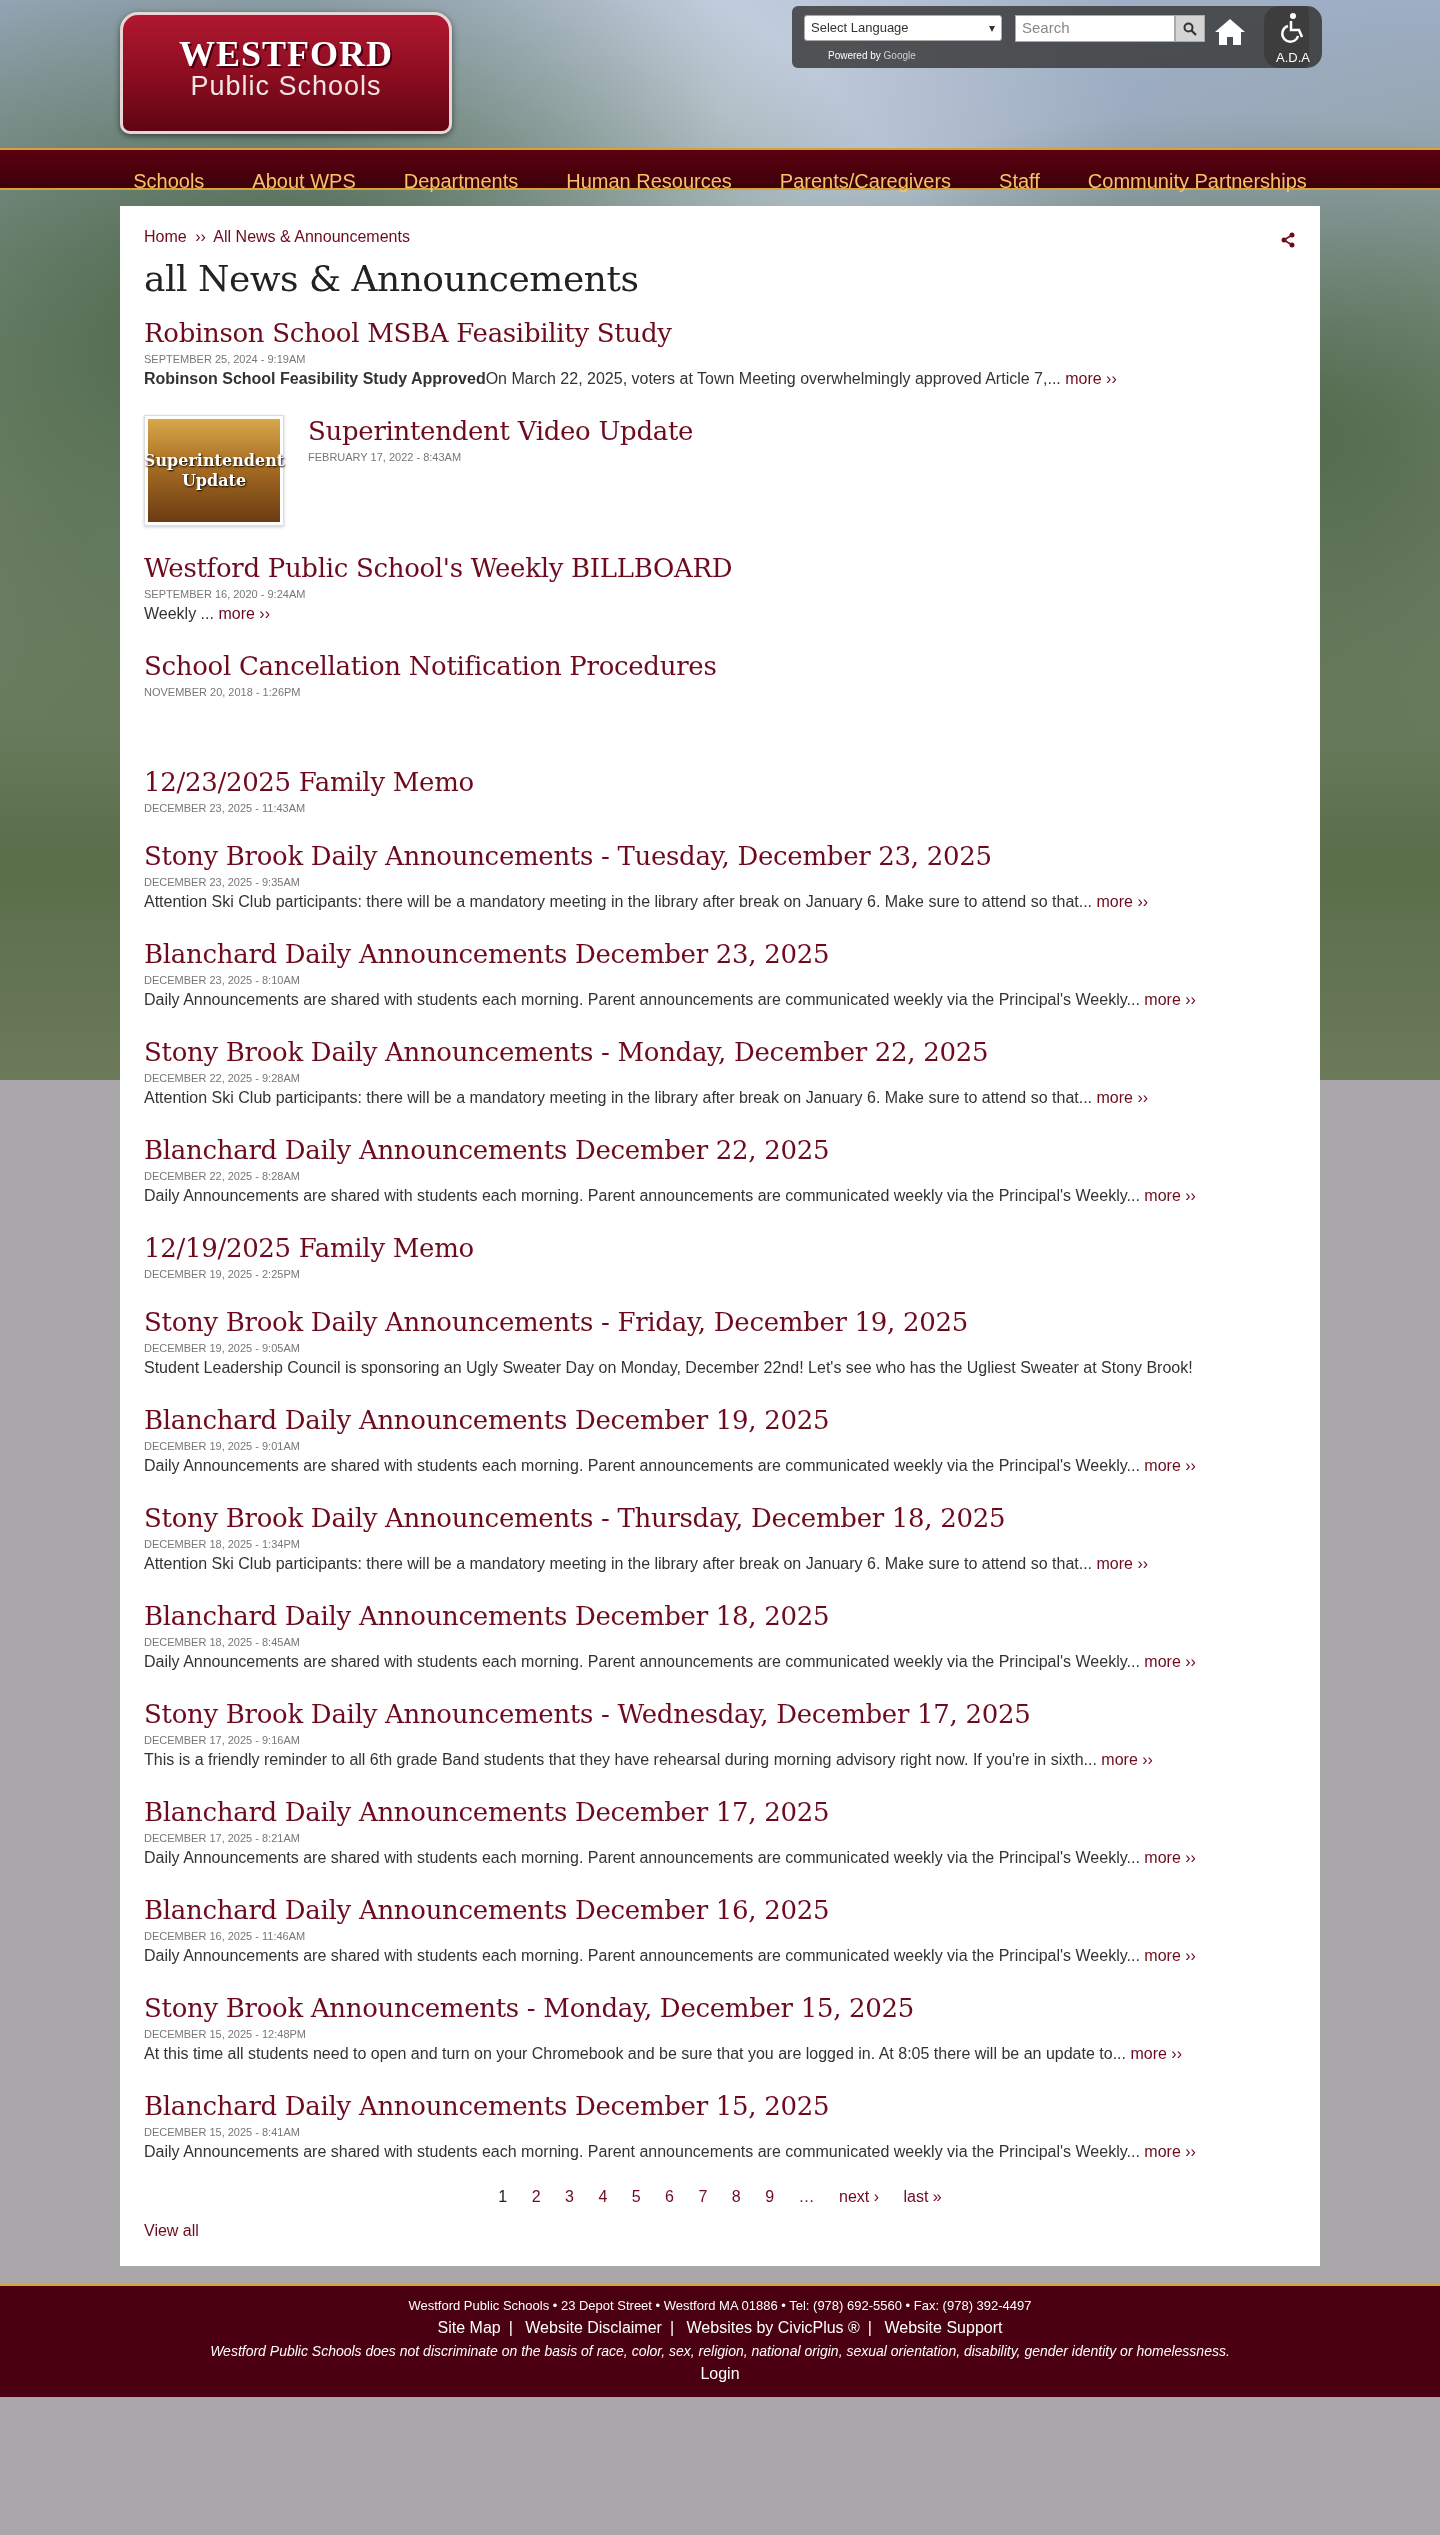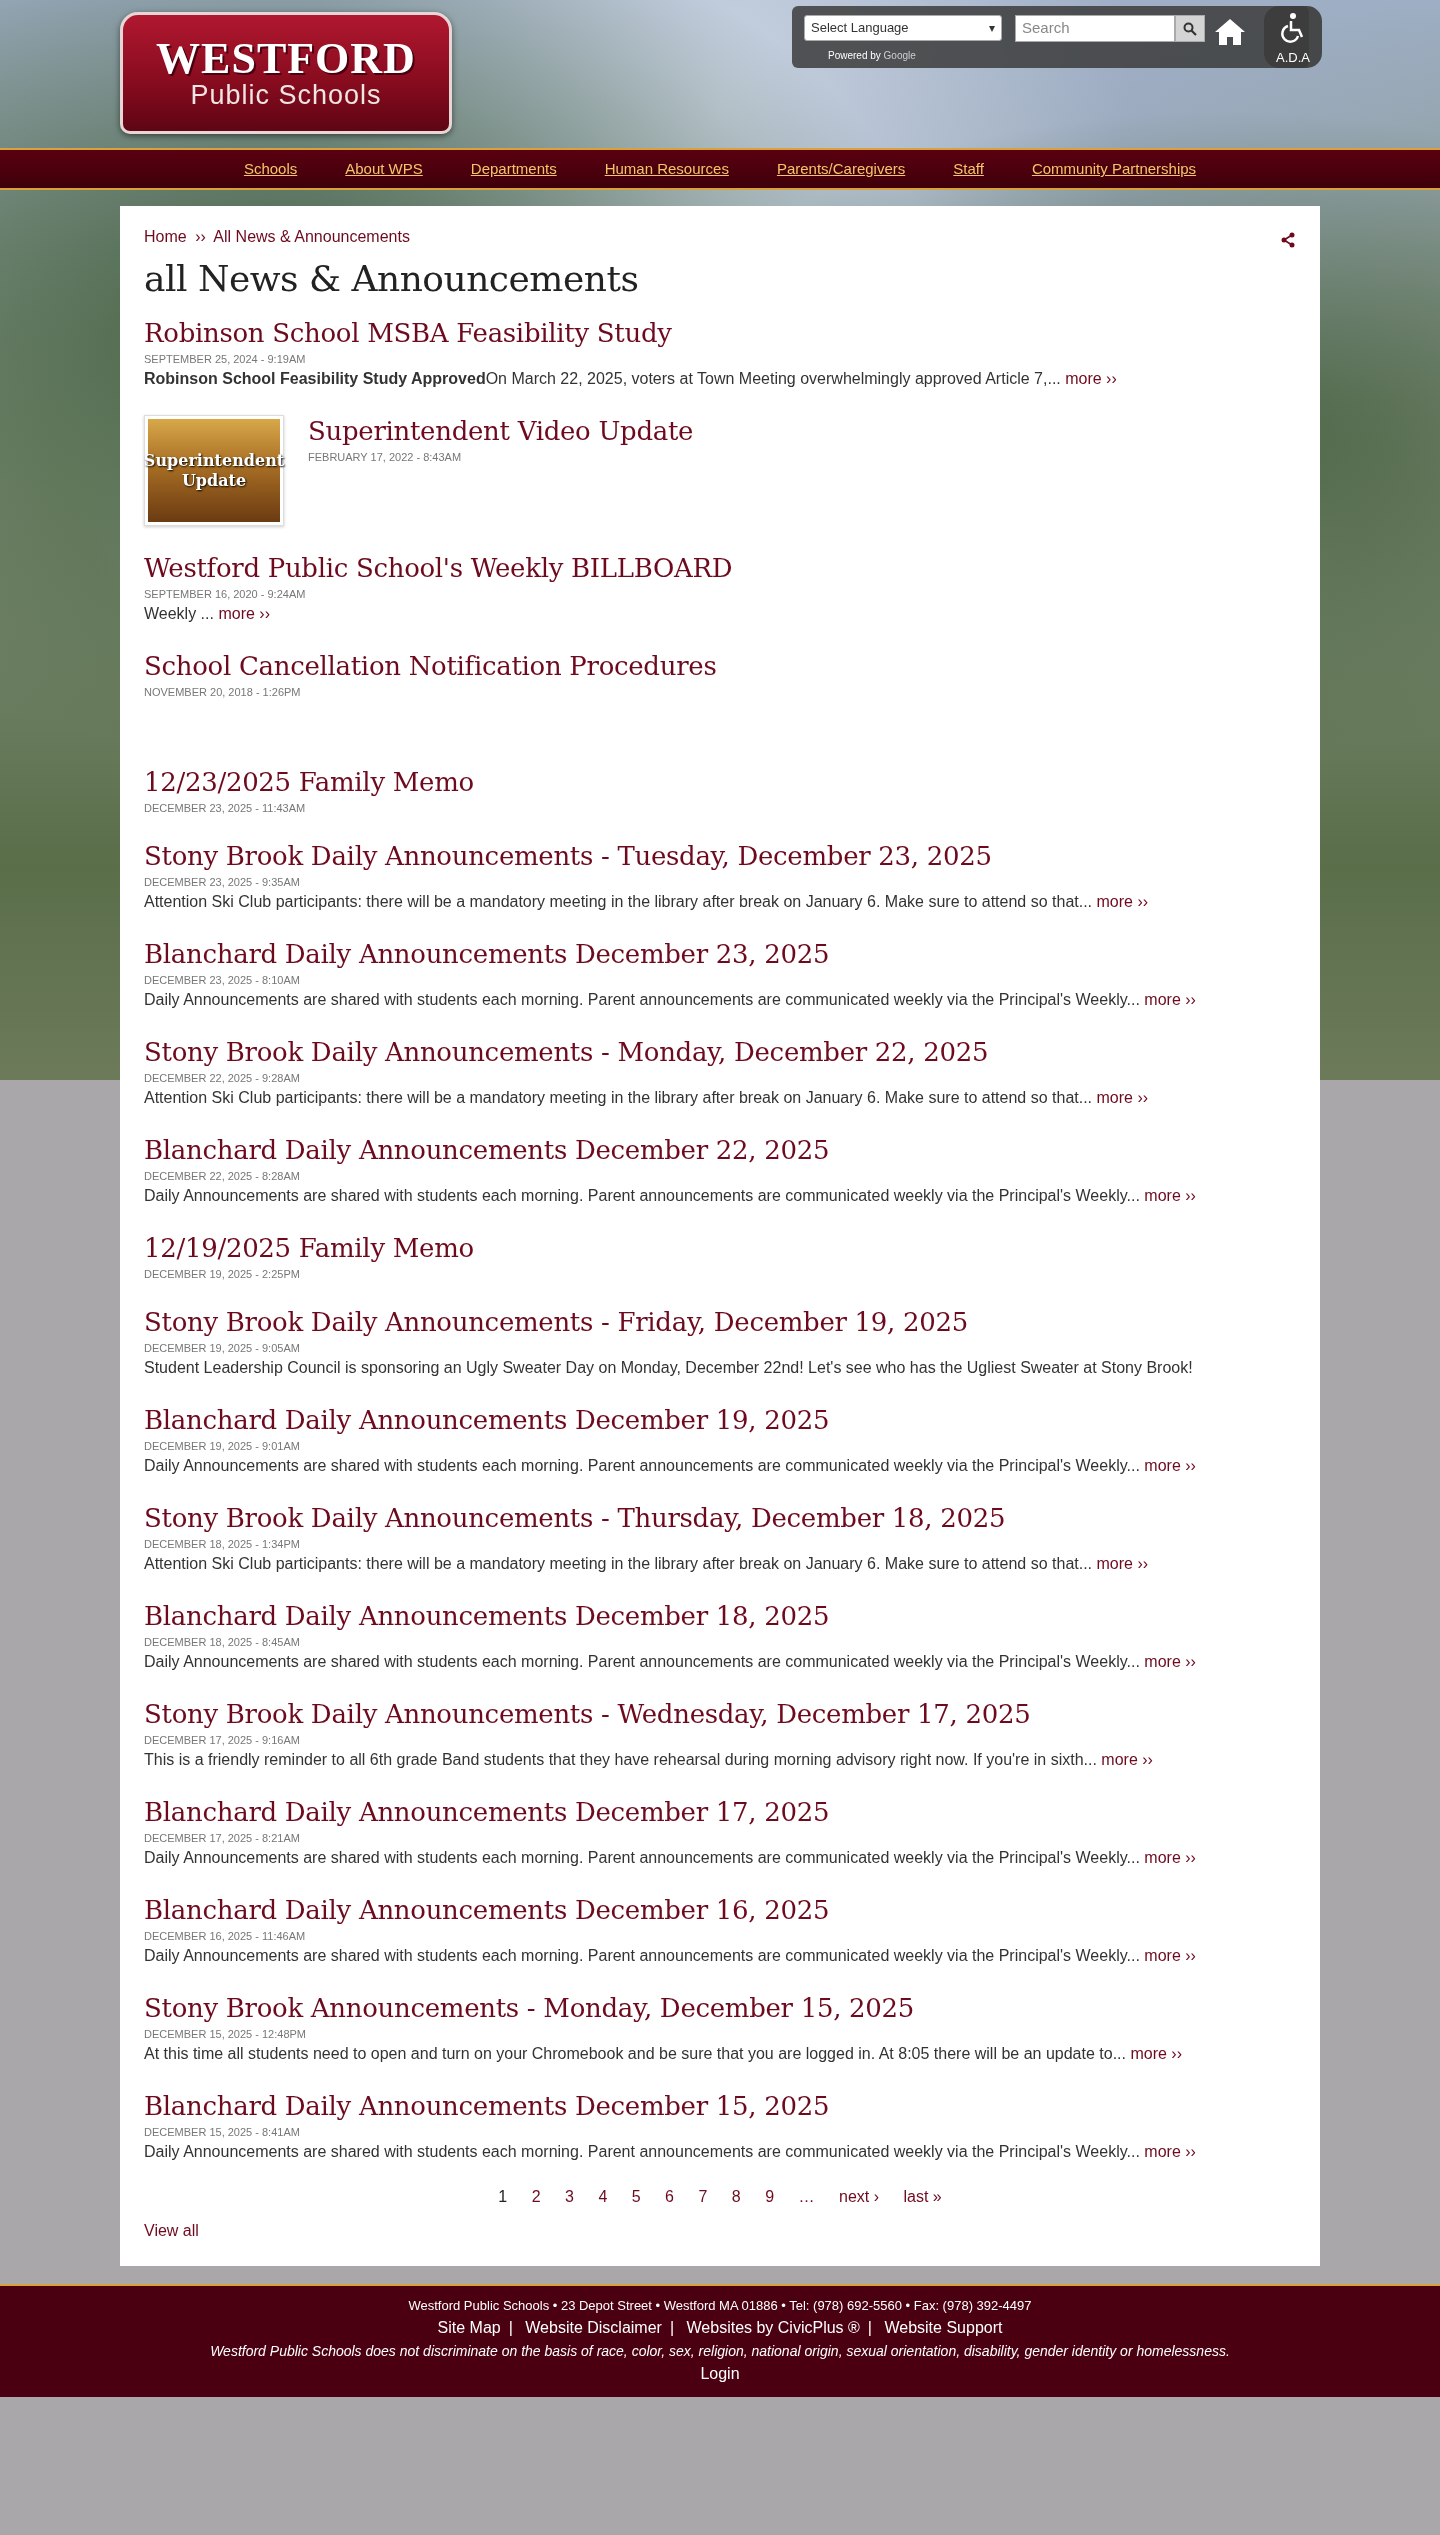--- a/index.html
+++ b/index.html
@@ -21,21 +21,21 @@
   }
   .header { position: relative; height: 148px; z-index: 2; }
   .logo {
     position: absolute; left: 120px; top: 12px; width: 332px; height: 122px;
     border-radius: 18px 18px 10px 10px;
     background: linear-gradient(180deg, #b01830 0%, #8a0c1f 55%, #5e0514 100%);
     border: 3px solid #e8d6d6;
     box-shadow: 0 2px 6px rgba(0,0,0,0.5);
     text-align: center; color: #fff;
   }
-  .logo .l1 { font-family: "Liberation Serif", serif; font-weight: bold; font-size: 44px; letter-spacing: 1px; margin-top: 18px; text-shadow: 2px 2px 0 #4a0010; }
+  .logo .l1 { font-family: "Liberation Serif", serif; font-weight: bold; font-size: 36px; letter-spacing: 1px; margin-top: 18px; text-shadow: 2px 2px 0 #4a0010; }
   .logo .l2 { font-family: "Liberation Sans", sans-serif; font-size: 27px; color: #f1e4e4; margin-top: -4px; letter-spacing: 1px; }
   .toolbox {
     position: absolute; left: 792px; top: 6px; width: 517px; height: 62px;
     background: rgba(60,60,60,0.85); border-radius: 6px;
   }
   .lang-select {
     position: absolute; left: 12px; top: 9px; width: 198px; height: 26px;
     font-size: 13px; color: #333; background: #fff; border: 1px solid #aaa; border-radius: 3px;
     padding: 0 6px; line-height: 24px;
   }
@@ -56,21 +56,21 @@
     background: rgba(60,60,60,0.9); border-radius: 15px; text-align: center; color: #fff;
   }
   .ada-btn .lbl { font-size: 13px; margin-top: 2px; display: block; }
   .navbar {
     position: relative; z-index: 2; height: 42px;
     background: linear-gradient(180deg, #5a0010 0%, #3e000a 100%);
     border-top: 2px solid #d9a13b; border-bottom: 2px solid #d9a13b;
     text-align: center;
   }
   .navbar ul { list-style: none; display: inline-flex; }
-  .navbar li { padding: 0 24px; line-height: 38px; font-size: 15px; color: #f1c66a; text-decoration: underline; }
+  .navbar li { padding: 12px 24px; line-height: 38px; font-size: 20px; color: #f1c66a; }
   .content {
     position: relative; z-index: 2; margin: 16px 0 0 120px; width: 1200px;
     background: #fff; padding: 22px 24px 26px 24px;
   }
   .breadcrumb { font-size: 16px; color: #6e0a1e; }
   .breadcrumb a { color: #6e0a1e; text-decoration: none; }
   .breadcrumb .sep { color: #6e0a1e; margin: 0 4px; }
   .share-icon { position: absolute; right: 24px; top: 26px; width: 16px; height: 16px; }
   h1.page-title {
     font-family: "DejaVu Serif", serif; font-weight: normal; font-size: 36px; color: #222;

